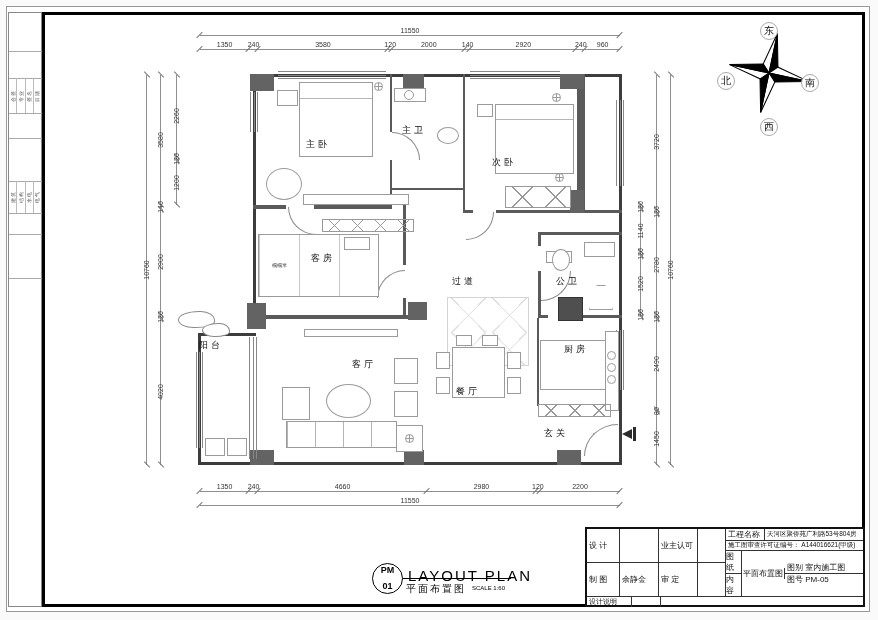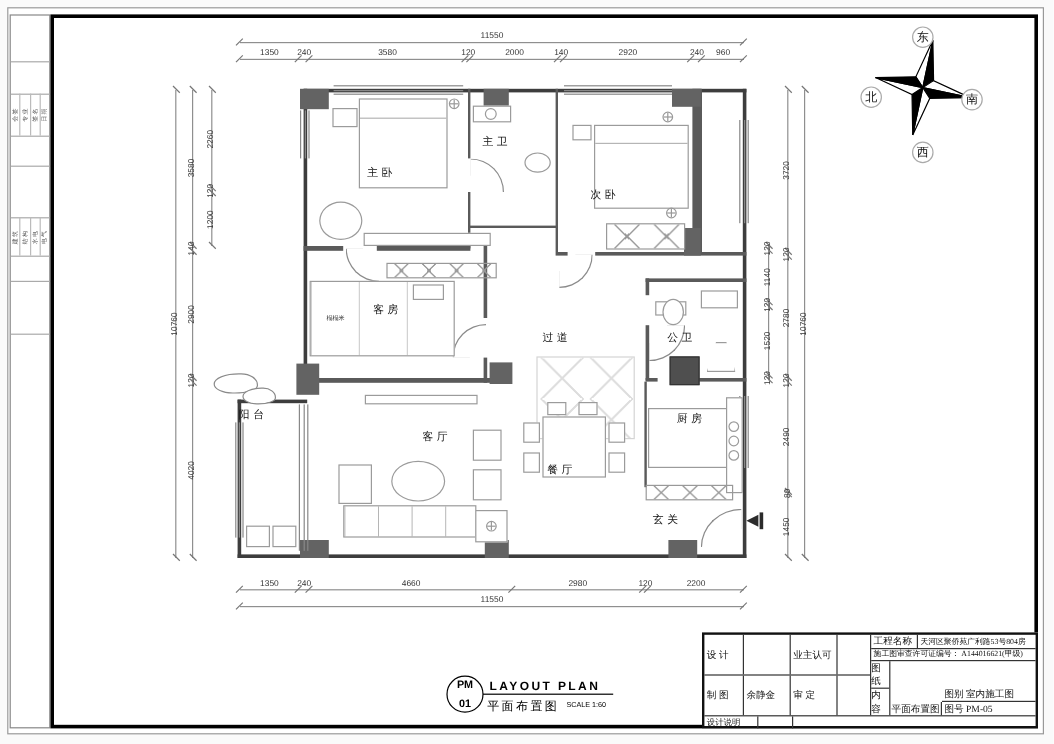--- a/index.html
+++ b/index.html
@@ -67,37 +67,37 @@
   .tb{left:585px;top:527px;width:280px;height:80px;border:2px solid #111;background:#fff;font-size:8px;color:#111;display:flex;flex-direction:column;}
   .tb-header{height:24px;border-bottom:1px solid #333;display:flex;align-items:center;justify-content:center;font-size:14px;font-weight:bold;letter-spacing:1px;}
   .tb-grid{flex:1;display:flex;}
   .tb-left{width:138px;display:flex;flex-direction:column;border-right:1px solid #333;text-align:center;}
   .tb-row{flex:1;display:flex;border-bottom:1px solid #333;}
   .tb-row:last-child,.tb-rrow:last-child{border-bottom:none;}
   .tb-c{border-right:1px solid #333;display:flex;align-items:center;padding-left:2px;overflow:hidden;white-space:nowrap;}
   .tb-c:last-child{border-right:none;}
   .tb-l1{width:30px;}.tb-v1{width:36px;}.tb-l2{width:36px;}.tb-v2{flex:1;}
   .tb-right{flex:1;display:flex;flex-direction:column;}
-  .tb-rrow{flex:1;display:flex;border-bottom:1px solid #333;align-items:flex-end;font-family:Liberation Serif, serif;}
+  .tb-rrow{flex:1;display:flex;border-bottom:1px solid #333;align-items:center;}
   .tb-small{font-size:6.5px;}
   .tb-notes{height:11px;border-top:1px solid #333;display:flex;}
   .tb-notes .tb-c{font-size:7px;}
   .tb-paircol{display:flex;flex-direction:column;width:15px;border-right:1px solid #333;}
   .tb-paircol div{flex:1;display:flex;align-items:center;justify-content:center;border-bottom:1px solid #333;}
   .tb-paircol div:last-child{border-bottom:none;}
   .tb-mid{width:42px;border-right:1px solid #333;display:flex;align-items:center;justify-content:center;}
   .tb-rt{flex:1;display:flex;flex-direction:column;}
   .tb-rt div{flex:1;display:flex;align-items:center;padding-left:2px;border-bottom:1px solid #333;white-space:nowrap;overflow:hidden;}
   .tb-rt div:last-child{border-bottom:none;}
   
   .dt{left:372px;top:560px;width:140px;height:38px;}
   .dt-circle{position:absolute;left:0;top:3px;width:29px;height:29px;border:1.5px solid #000;border-radius:50%;background:#fff;display:flex;flex-direction:column;align-items:center;justify-content:space-between;font-weight:bold;}
   .dt-circle span{font-size:9px;line-height:13px;}
   .dt-line{position:absolute;left:1px;top:18px;width:138px;border-top:1.3px solid #000;}
-  .dt-en{position:absolute;left:36px;top:7px;font-size:10px;font-weight:bold;letter-spacing:2px;white-space:nowrap;}
+  .dt-en{position:absolute;left:36px;top:7px;font-size:15px;font-weight:normal;letter-spacing:2px;white-space:nowrap;}
   .dt-cn{position:absolute;left:34px;top:22px;font-size:10px;letter-spacing:2px;white-space:nowrap;}
   .dt-scale{position:absolute;left:100px;top:25px;font-size:6px;white-space:nowrap;}
 </style>
 </head>
 <body>
 
 <div class="abs outer-border"></div>
 <div class="abs strip">
   <div class="abs sline" style="left:0;top:38px"></div>
   <div class="abs sline" style="left:0;top:65px"></div>
@@ -247,21 +247,21 @@
 <div class="abs xband" style="left:538px;top:404px;width:73px;height:13px;background-size:24px 100%"></div>
 <div class="abs tri" style="left:622px;top:429px"></div>
 <div class="abs" style="left:633px;top:427px;width:3px;height:14px;background:#2b2b2b"></div>
 
 <div class="abs f" style="left:205px;top:438px;width:20px;height:18px"></div>
 <div class="abs f" style="left:227px;top:438px;width:20px;height:18px"></div>
 <div class="abs plant" style="left:178px;top:311px;width:37px;height:17px"></div>
 <div class="abs plant" style="left:202px;top:323px;width:28px;height:14px"></div>
 
 <div class="abs rl" style="left:306px;top:138px">主卧</div>
-<div class="abs rl" style="left:402px;top:112px">主卫</div>
+<div class="abs rl" style="left:402px;top:124px">主卫</div>
 <div class="abs rl" style="left:492px;top:156px">次卧</div>
 <div class="abs rl" style="left:311px;top:252px">客房</div>
 <div class="abs rl-s" style="left:272px;top:262px">榻榻米</div>
 <div class="abs rl" style="left:452px;top:275px">过道</div>
 <div class="abs rl" style="left:556px;top:275px">公卫</div>
 <div class="abs rl" style="left:564px;top:343px">厨房</div>
 <div class="abs rl" style="left:199px;top:339px">阳台</div>
 <div class="abs rl" style="left:352px;top:358px">客厅</div>
 <div class="abs rl" style="left:456px;top:385px">餐厅</div>
 <div class="abs rl" style="left:544px;top:427px">玄关</div>

